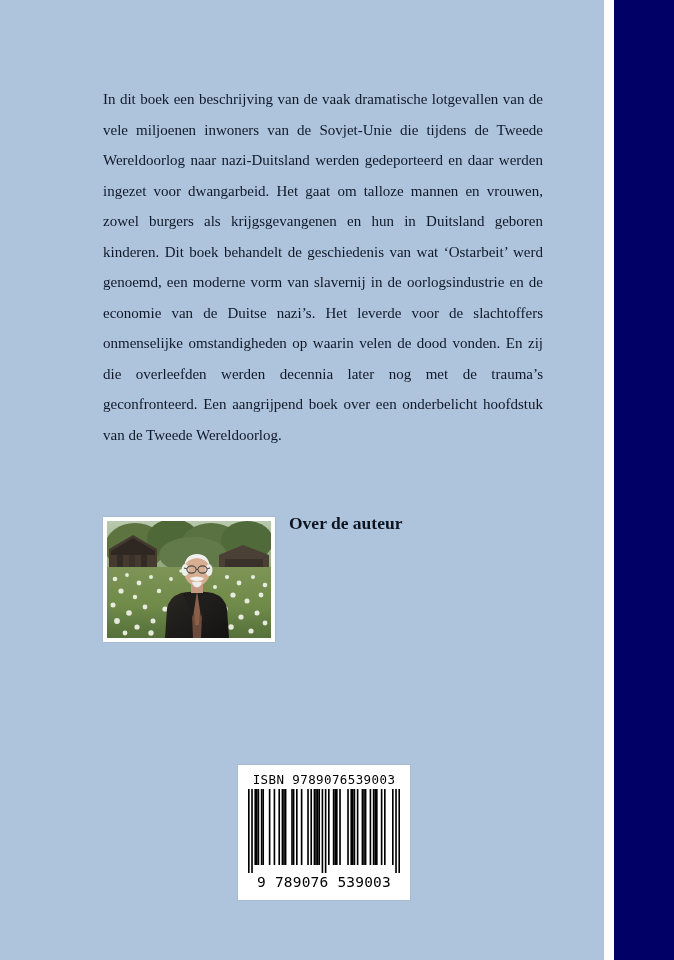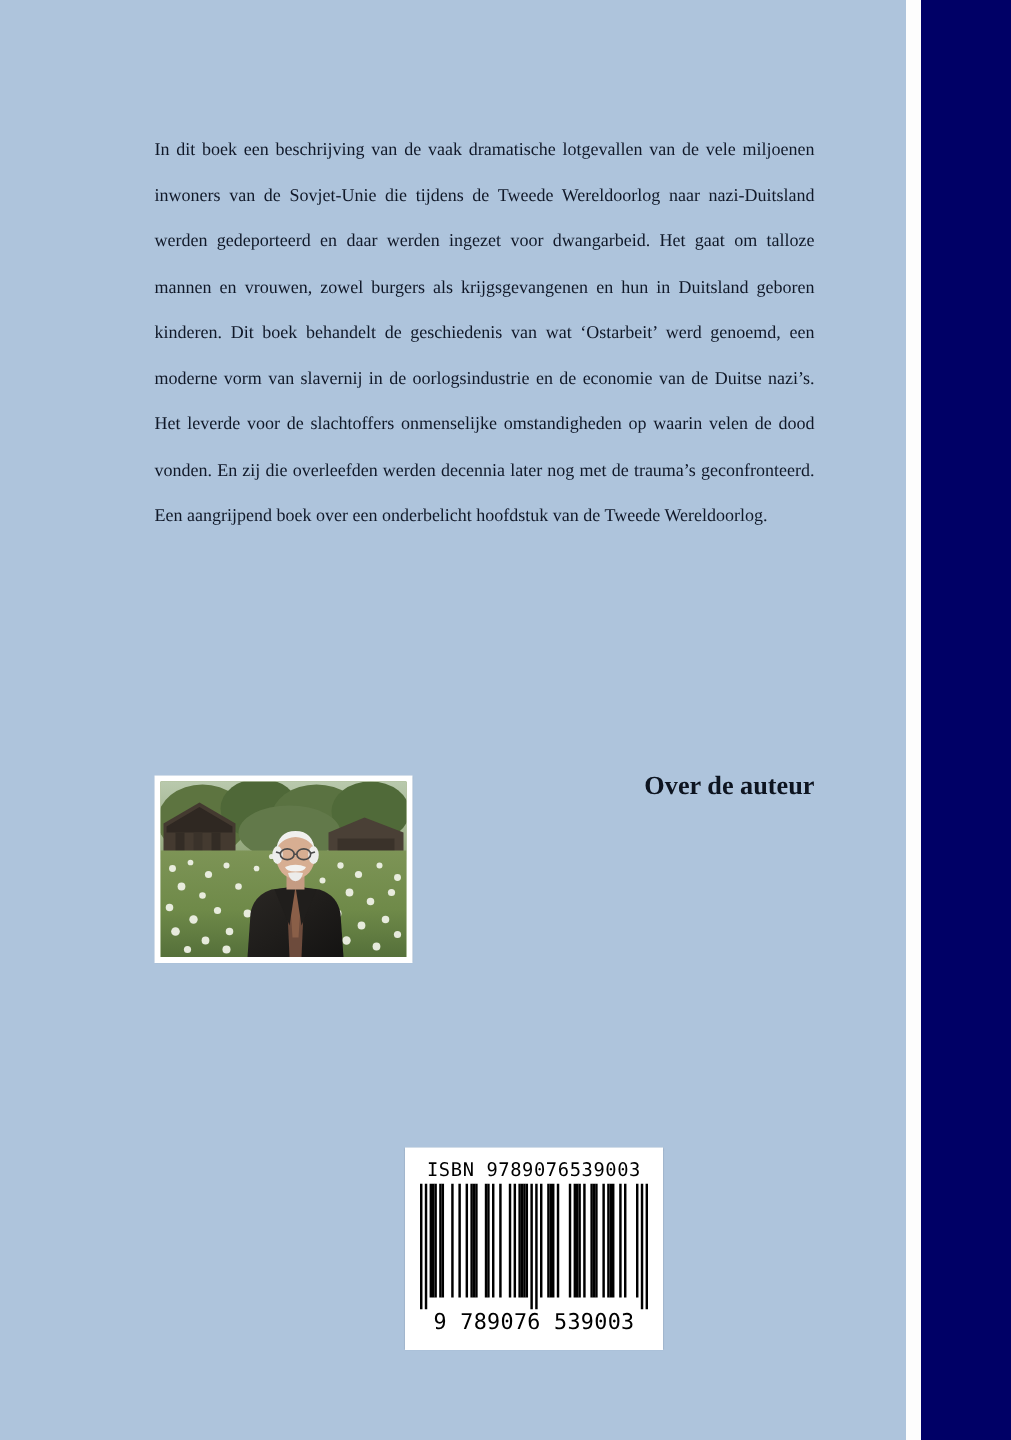--- a/index.html
+++ b/index.html
@@ -49,21 +49,21 @@
     height: 960px;
     background: #000066;
   }
 
   
   .blurb {
     position: absolute;
     left: 103px;
     top: 84px;
     width: 440px;
-    font-size: 12px;
+    font-size: 15px;
     line-height: 30.5px;
     color: #101828;
     text-align: justify;
     text-justify: inter-word;
     hyphens: manual;
   }
 
   
   .author-section {
     position: absolute;
@@ -90,21 +90,20 @@
     overflow: hidden;
     background: #6f8a4a;
   }
 
   .author-heading {
     font-size: 17.5px;
     font-weight: bold;
     color: #0d1420;
     line-height: 22px;
     margin: 0 0 2px 0;
-    text-align: right;
   }
 
   .author-text {
     font-size: 16.4px;
     line-height: 30.5px;
     color: #101828;
     text-align: justify;
     text-justify: inter-word;
     margin: 0;
   }
@@ -122,21 +121,20 @@
     top: 765px;
     width: 172px;
     height: 135px;
     background: #ffffff;
     box-sizing: border-box;
     padding: 7px 10px 6px 10px;
     display: flex;
     flex-direction: column;
     align-items: center;
     box-shadow: 0 0 1px rgba(0,0,0,0.3);
-    margin-left: 32px;
   }
 
   .barcode-isbn {
     font-family: "DejaVu Sans Mono", "Liberation Mono", monospace;
     font-size: 12.5px;
     letter-spacing: 0.4px;
     color: #000000;
     white-space: nowrap;
     margin-bottom: 2px;
   }

